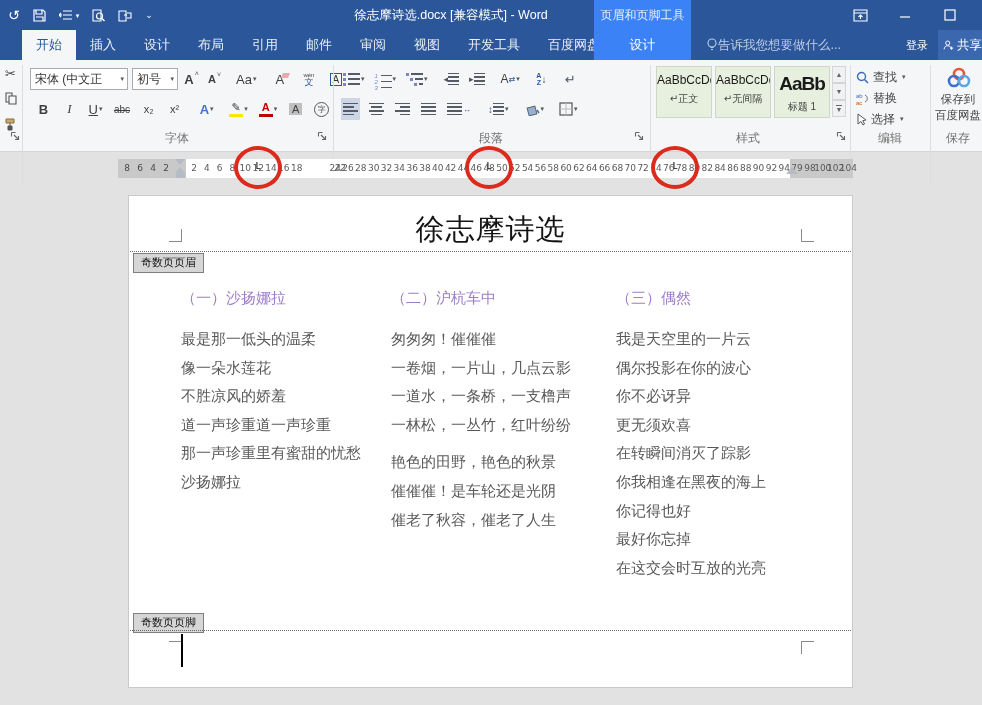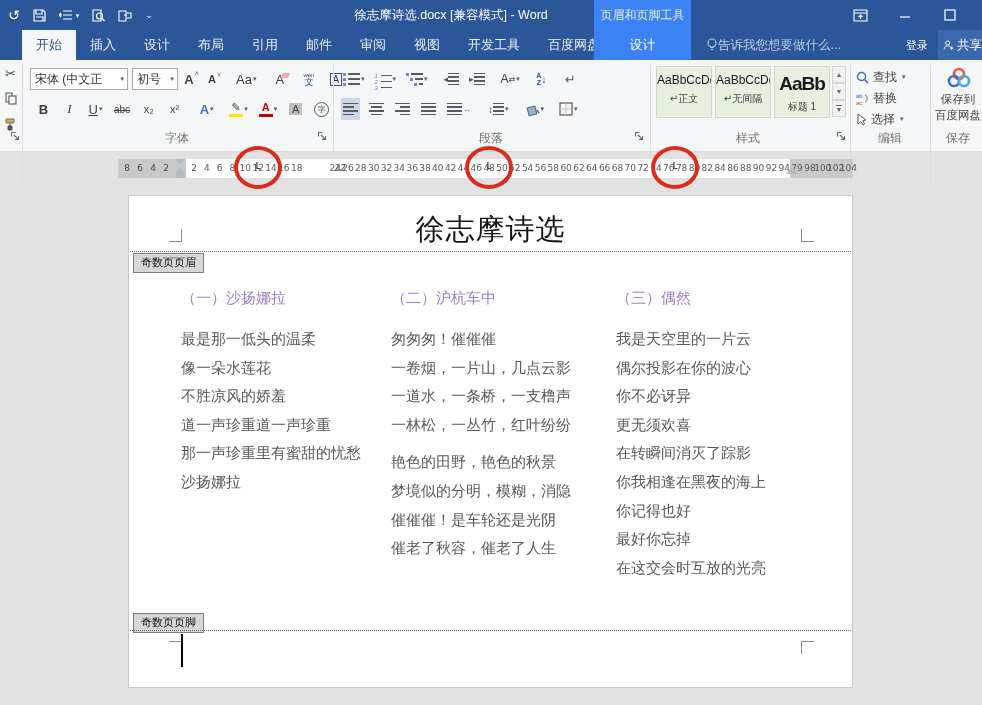--- a/index.html
+++ b/index.html
@@ -612,21 +612,20 @@
         <div class="poem" style="left: 262px;">
           <div class="ptitle">（二）沪杭车中</div>
           <div class="stanza">
             <div class="pline">匆匆匆！催催催</div>
             <div class="pline">一卷烟，一片山，几点云影</div>
             <div class="pline">一道水，一条桥，一支橹声</div>
             <div class="pline">一林松，一丛竹，红叶纷纷</div>
           </div>
           <div class="stanza">
             <div class="pline">艳色的田野，艳色的秋景</div>
-            <div class="pline">梦境似的分明，模糊，消隐</div>
             <div class="pline">催催催！是车轮还是光阴</div>
             <div class="pline">催老了秋容，催老了人生</div>
           </div>
         </div>
         <div class="poem" style="left: 487px;">
           <div class="ptitle">（三）偶然</div>
           <div class="stanza">
             <div class="pline">我是天空里的一片云</div>
             <div class="pline">偶尔投影在你的波心</div>
             <div class="pline">你不必讶异</div>

